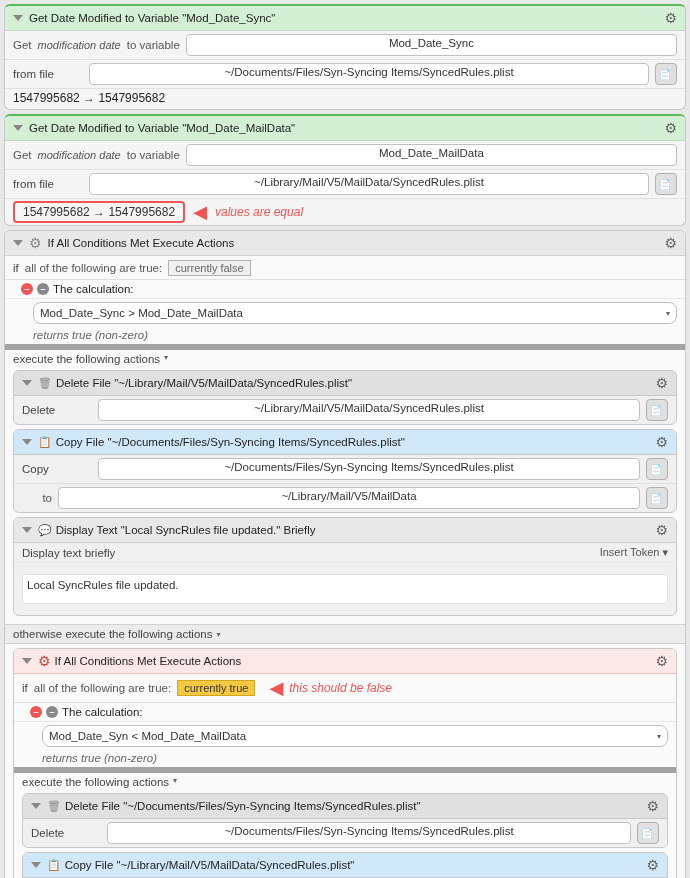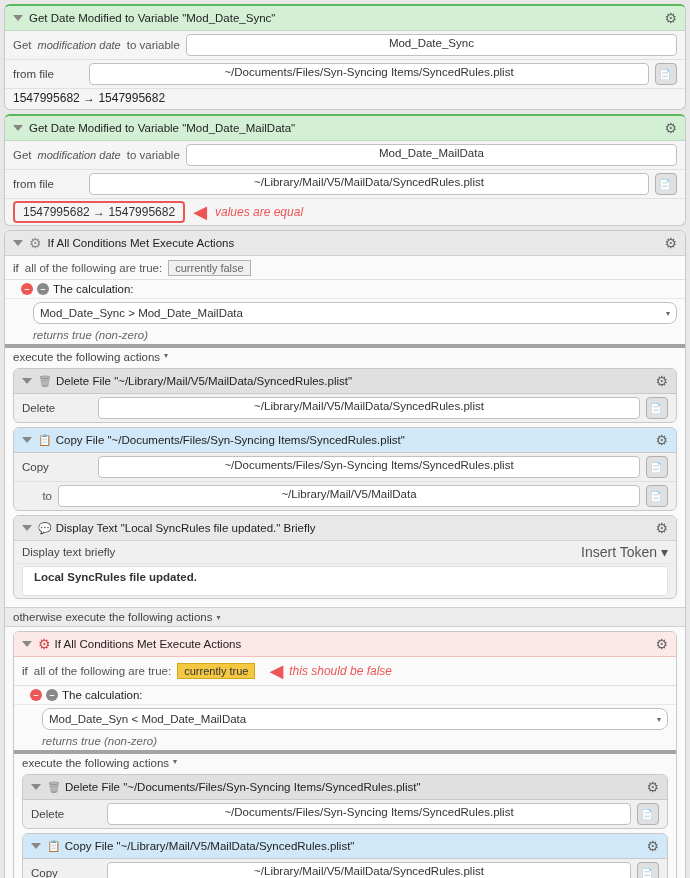--- a/index.html
+++ b/index.html
@@ -228,21 +228,21 @@
       font-style: italic;
     }
 
     .exec-label {
       font-size: 11.5px;
       color: #444;
       padding: 3px 8px;
       display: flex;
       align-items: flex-start;
       gap: 4px;
-      border-top: 4px solid #a3a3a3;
+      border-top: 6px solid #a3a3a3;
     }
 
     .nested-actions {
       padding: 2px 8px 4px 8px;
     }
 
     .nested-block {
       background: #f0f0f0;
       border: 1px solid #c8c8c8;
       border-radius: 6px;
@@ -287,33 +287,32 @@
 
     .display-text-row {
       padding: 3px 8px;
       display: flex;
       align-items: center;
       justify-content: space-between;
       border-bottom: 1px solid #e8e8e8;
     }
 
     .display-text-content {
-      padding: 4px 11px;
+      padding: 4px 4px;
       font-size: 11.5px;
       color: #333;
       background: white;
-      margin: 2px 8px;
+      margin: 11px 8px;
       border: 1px solid #e0e0e0;
       border-radius: 3px;
       min-height: 30px;
-      font-weight: bold;
     }
 
     .insert-token-btn {
-      font-size: 14px;
+      font-size: 11px;
       color: #555;
       cursor: pointer;
       display: flex;
       align-items: center;
       gap: 2px;
       padding-left: 10px;
     }
 
     .otherwise-label {
       font-size: 11.5px;

